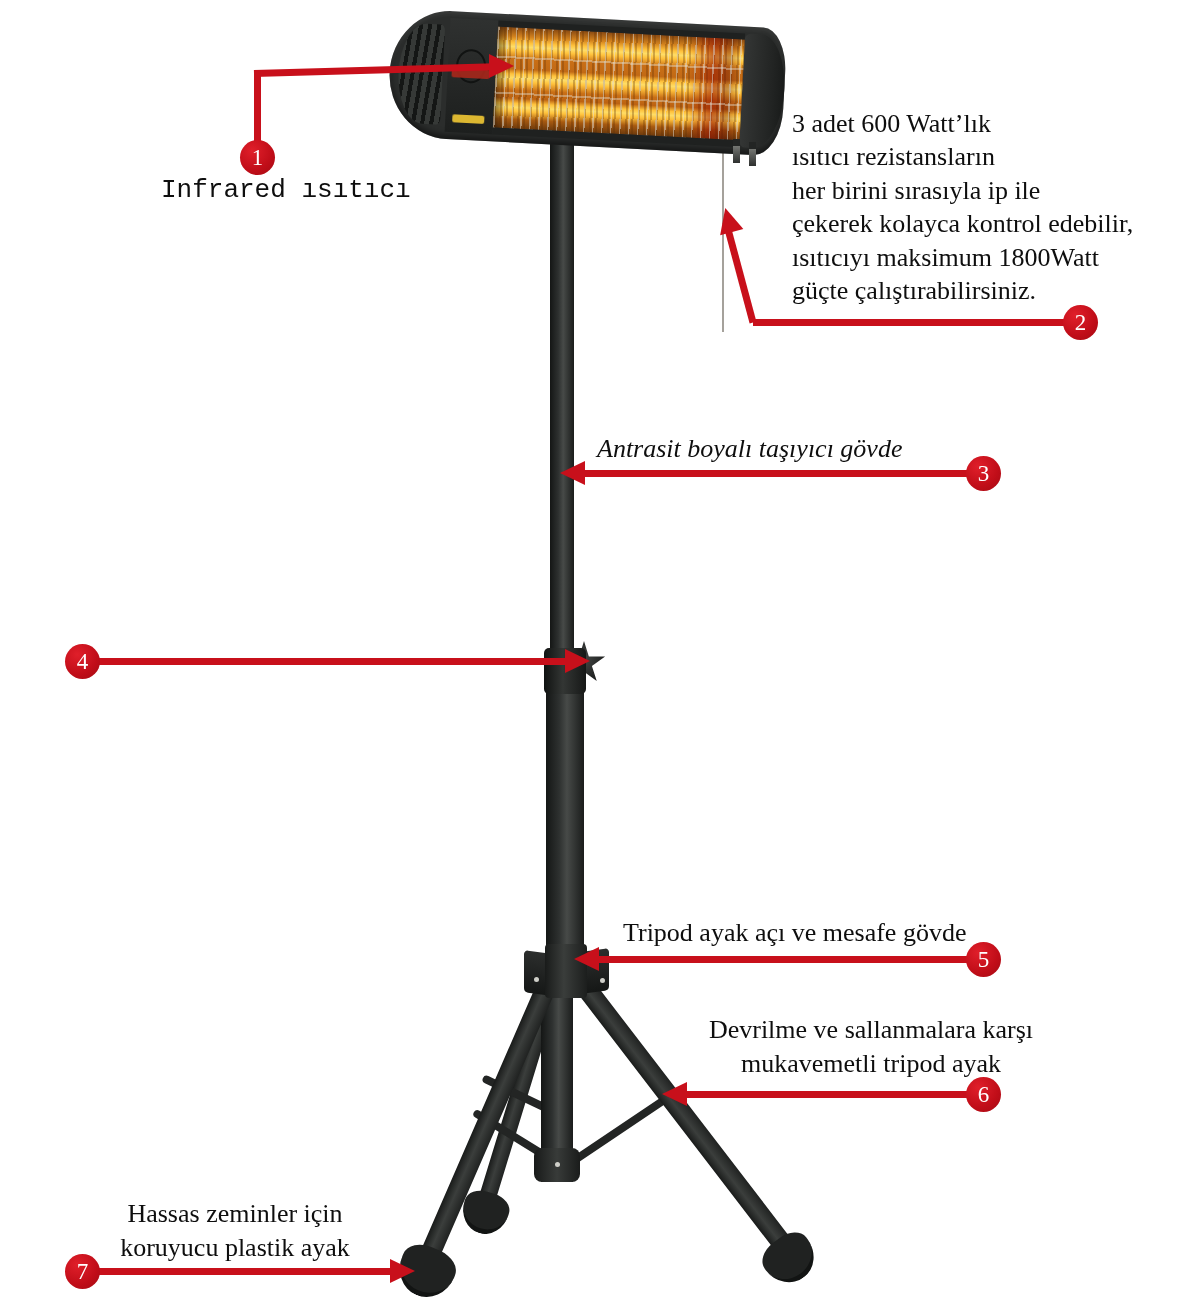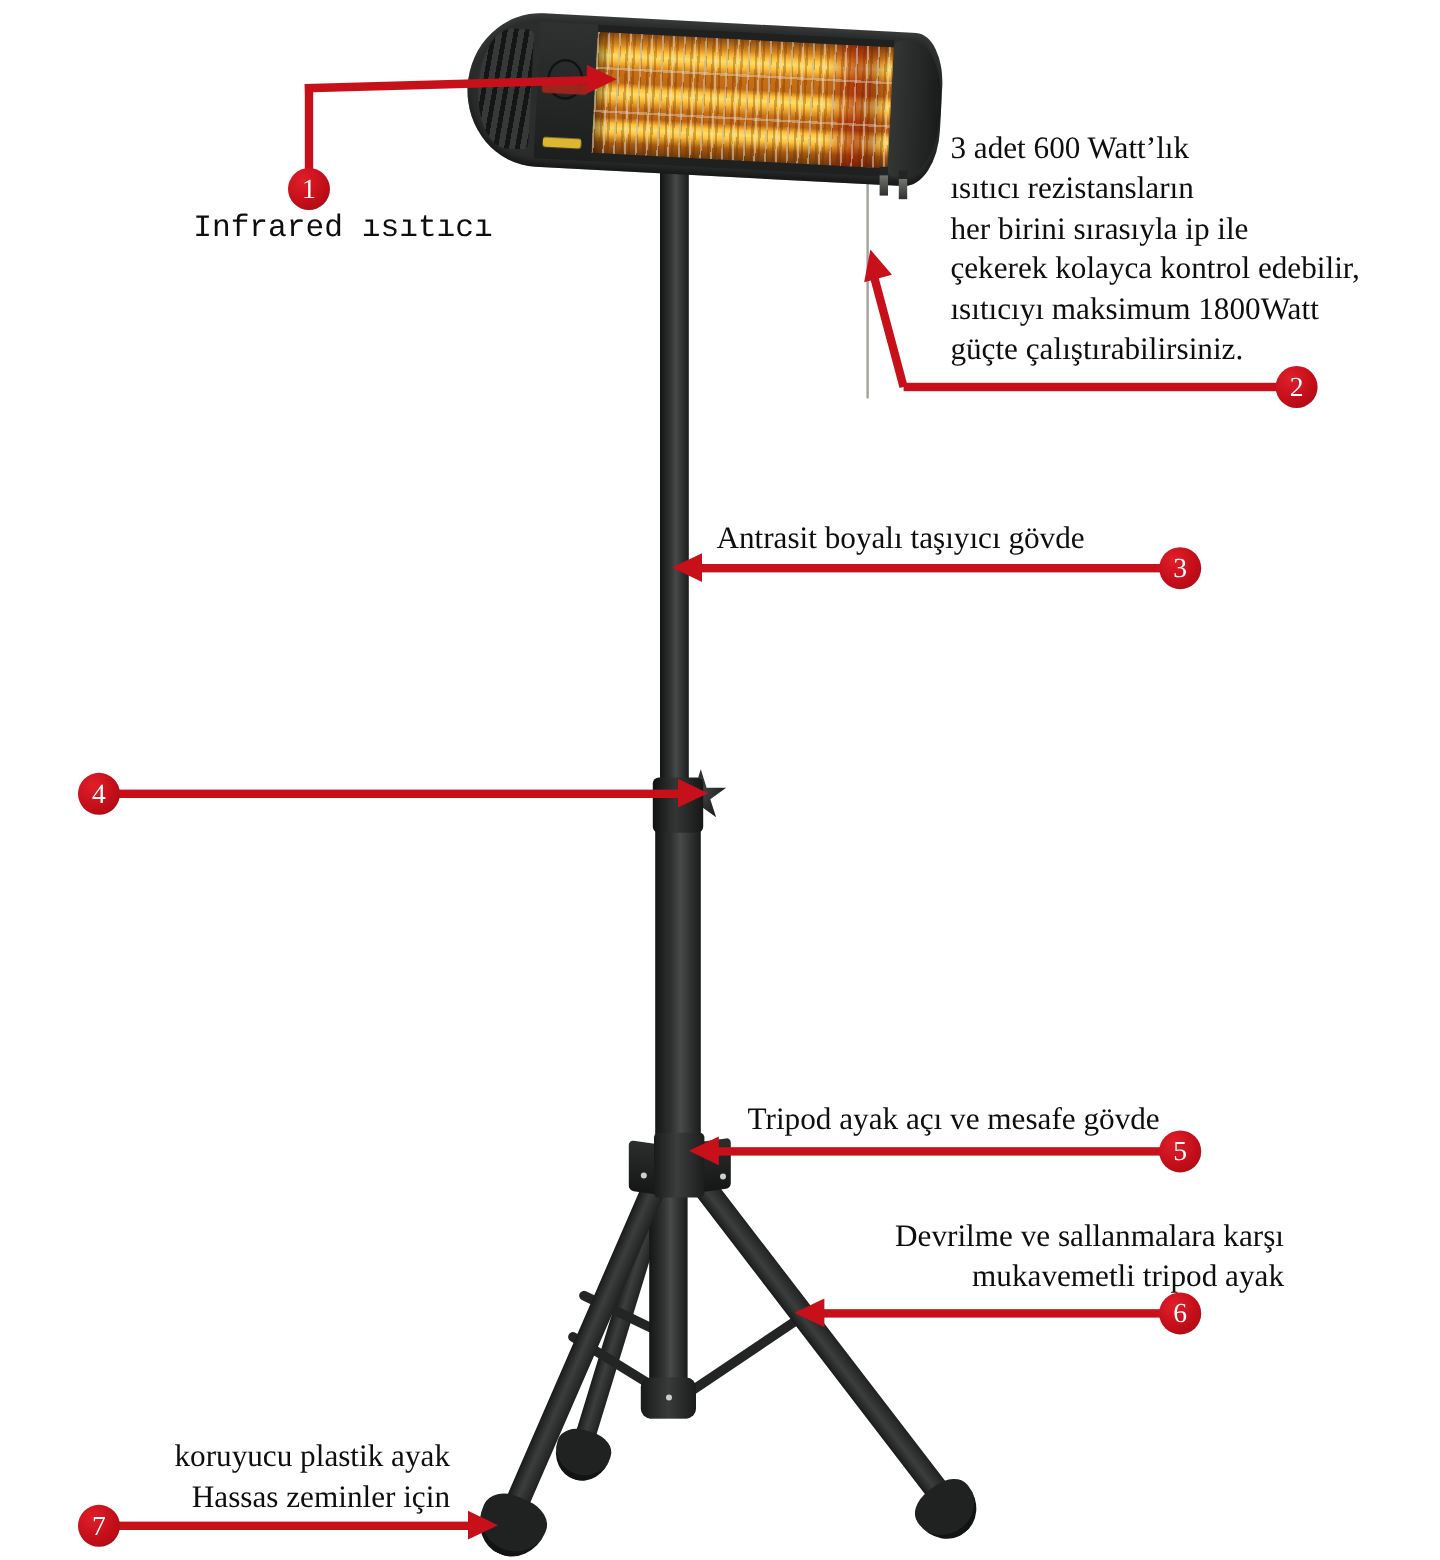--- a/index.html
+++ b/index.html
@@ -4,21 +4,21 @@
 <style>
   * { box-sizing: border-box; }
   html,body { margin:0; padding:0; background:#ffffff; }
   .canvas {
     position:relative; width:1200px; height:1300px; background:#ffffff;
     font-family:"Liberation Serif", serif; overflow:hidden;
   }
 
   
   .label { position:absolute; font-size:26px; color:#0e0e0e; z-index:20; white-space:nowrap; line-height:33px; }
-  .label.center { text-align:right; }
+  .label.center { text-align:center; }
 
   
   .badge {
     position:absolute; width:35px; height:35px; border-radius:50%;
     background:radial-gradient(circle at 35% 30%, #e01f2a 0%, #c00d18 60%, #a30a13 100%);
     color:#ffffff; font-size:23px; display:flex; align-items:center; justify-content:center;
     z-index:30; font-family:"Liberation Serif", serif;
   }
 
   
@@ -166,21 +166,21 @@
     <div>ısıtıcıyı maksimum 1800Watt</div>
     <div>güçte çalıştırabilirsiniz.</div>
   </div>
   <div class="aline" style="left:753px; top:319px; width:312px;"></div>
   <div class="aline rot" style="left:753px; top:319px; width:104px; transform:rotate(-105deg);"></div>
   <div class="ahead r" style="left:716px; top:208px; transform:rotate(-105deg);"></div>
   <div class="badge" style="left:1063px; top:305px;">
     <span>2</span>
   </div>
 
-  <div class="label" style="left:597px; top:432px;">Antrasit boyalı taşıyıcı gövde</div>
+  <div class="label" style="left:597px; top:432px;font-style:italic;">Antrasit boyalı taşıyıcı gövde</div>
   <div class="aline" style="left:583px; top:470px; width:386px;"></div>
   <div class="ahead l" style="left:560px; top:461px;"></div>
   <div class="badge" style="left:966px; top:456px;">
     <span>3</span>
   </div>
 
   <div class="aline" style="left:97px; top:658px; width:470px;"></div>
   <div class="ahead r" style="left:565px; top:649px;"></div>
   <div class="badge" style="left:65px; top:644px;">
     <span>4</span>
@@ -197,22 +197,22 @@
     <div>Devrilme ve sallanmalara karşı</div>
     <div>mukavemetli tripod ayak</div>
   </div>
   <div class="aline" style="left:686px; top:1091px; width:284px;"></div>
   <div class="ahead l" style="left:662px; top:1082px;"></div>
   <div class="badge" style="left:966px; top:1077px;">
     <span>6</span>
   </div>
 
   <div class="label center" style="left:95px; top:1197px; width:280px; line-height:34px;">
+    <div>Hassas zeminler için</div>
     <div>koruyucu plastik ayak</div>
-    <div>Hassas zeminler için</div>
   </div>
   <div class="aline" style="left:97px; top:1268px; width:295px;"></div>
   <div class="ahead r" style="left:390px; top:1259px;"></div>
   <div class="badge" style="left:65px; top:1254px;">
     <span>7</span>
   </div>
 
 </div>
 
 </body></html>

